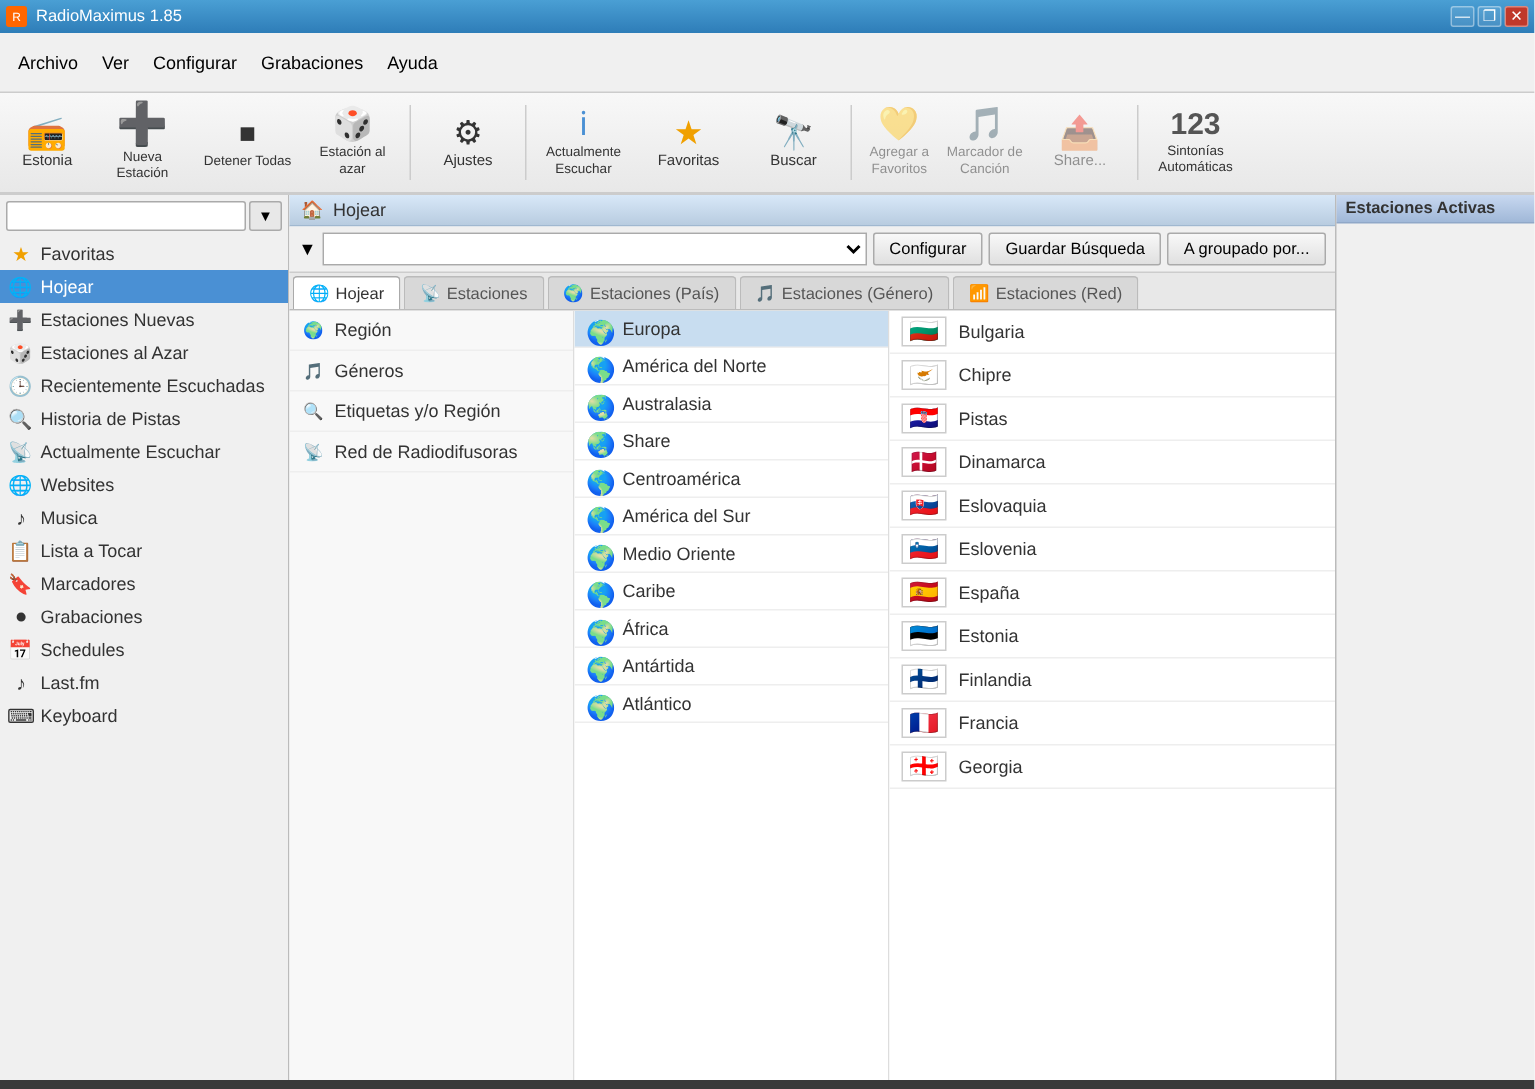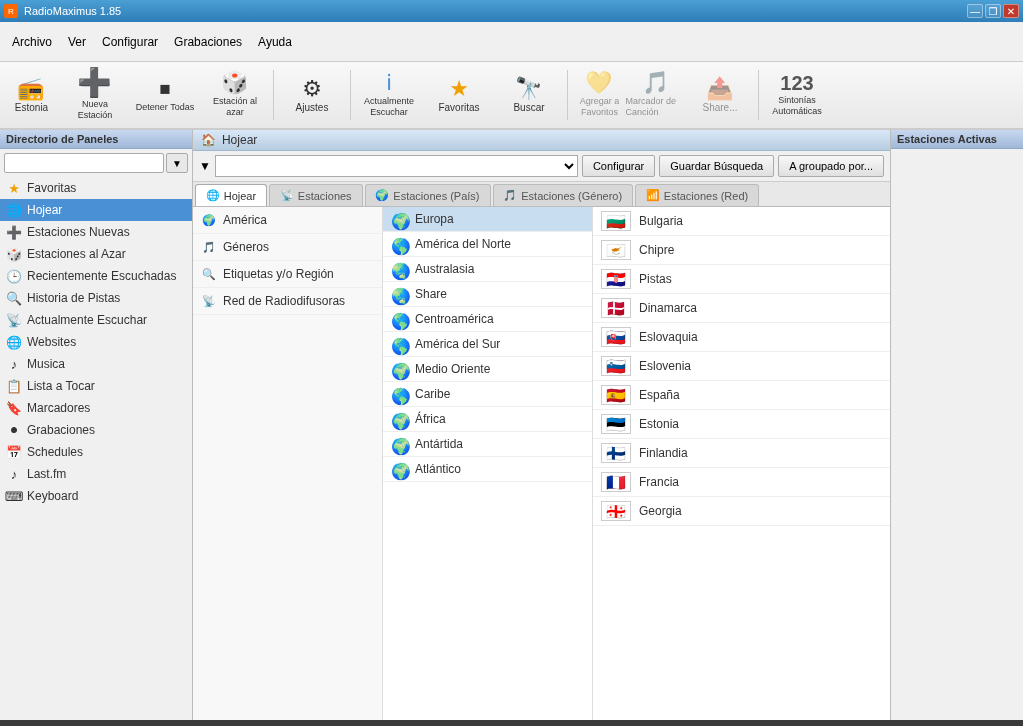--- a/index.html
+++ b/index.html
@@ -136,39 +136,36 @@
     <span class="tool-icon">🔭</span>
     <span>Buscar</span>
   </div>
   <div class="tool-sep"></div>
   <div class="tool-btn tool-btn-small" style="opacity:0.5">
     <span class="tool-icon" style="color:#cccc00">💛</span>
     <span style="font-size:9px;width:62px;text-align:center;line-height:1.2">Agregar a Favoritos</span>
   </div>
   <div class="tool-btn tool-btn-small" style="opacity:0.5">
     <span class="tool-icon">🎵</span>
-    <span style="font-size:9px;width:62px;text-align:left;line-height:1.2">Marcador de Canción</span>
+    <span style="font-size:9px;width:62px;text-align:center;line-height:1.2">Marcador de Canción</span>
   </div>
   <div class="tool-btn" style="opacity:0.5">
     <span class="tool-icon">📤</span>
     <span>Share...</span>
   </div>
   <div class="tool-sep"></div>
   <div class="tool-btn">
     <span class="tool-icon" style="font-size:20px;font-weight:bold;color:#555">123</span>
     <span style="font-size:9px;width:65px;text-align:center;line-height:1.2">Sintonías Automáticas</span>
   </div>
 </div>
 
 <div id="main">
 
   <div id="sidebar">
-    <div id="sidebar-header">
-      <span>Directorio de Paneles</span>
-    </div>
     <div id="sidebar-search">
       <input type="text" style="flex: 1 1 0%; height: 20px; border: 1px solid rgb(170, 170, 170); border-radius: 2px; padding: 0px 4px; font-size: 11px;">
       <div class="search-btn">▼</div>
     </div>
     <div class="sidebar-item">
       <div class="sidebar-icon" style="color:#f0a000">★</div>
       <span>Favoritas</span>
     </div>
     <div class="sidebar-item active">
       <div class="sidebar-icon">🌐</div>
@@ -260,21 +257,21 @@
       <div class="tab">
         <span>📶</span>
         <span>Estaciones (Red)</span>
       </div>
     </div>
     <div id="browse-area">
 
       <div id="categories">
         <div class="category-item">
           <span class="cat-icon">🌍</span>
-          <span>América</span>
+          <span>Región</span>
         </div>
         <div class="category-item">
           <span class="cat-icon">🎵</span>
           <span>Géneros</span>
         </div>
         <div class="category-item">
           <span class="cat-icon">🔍</span>
           <span>Etiquetas y/o Región</span>
         </div>
         <div class="category-item">

